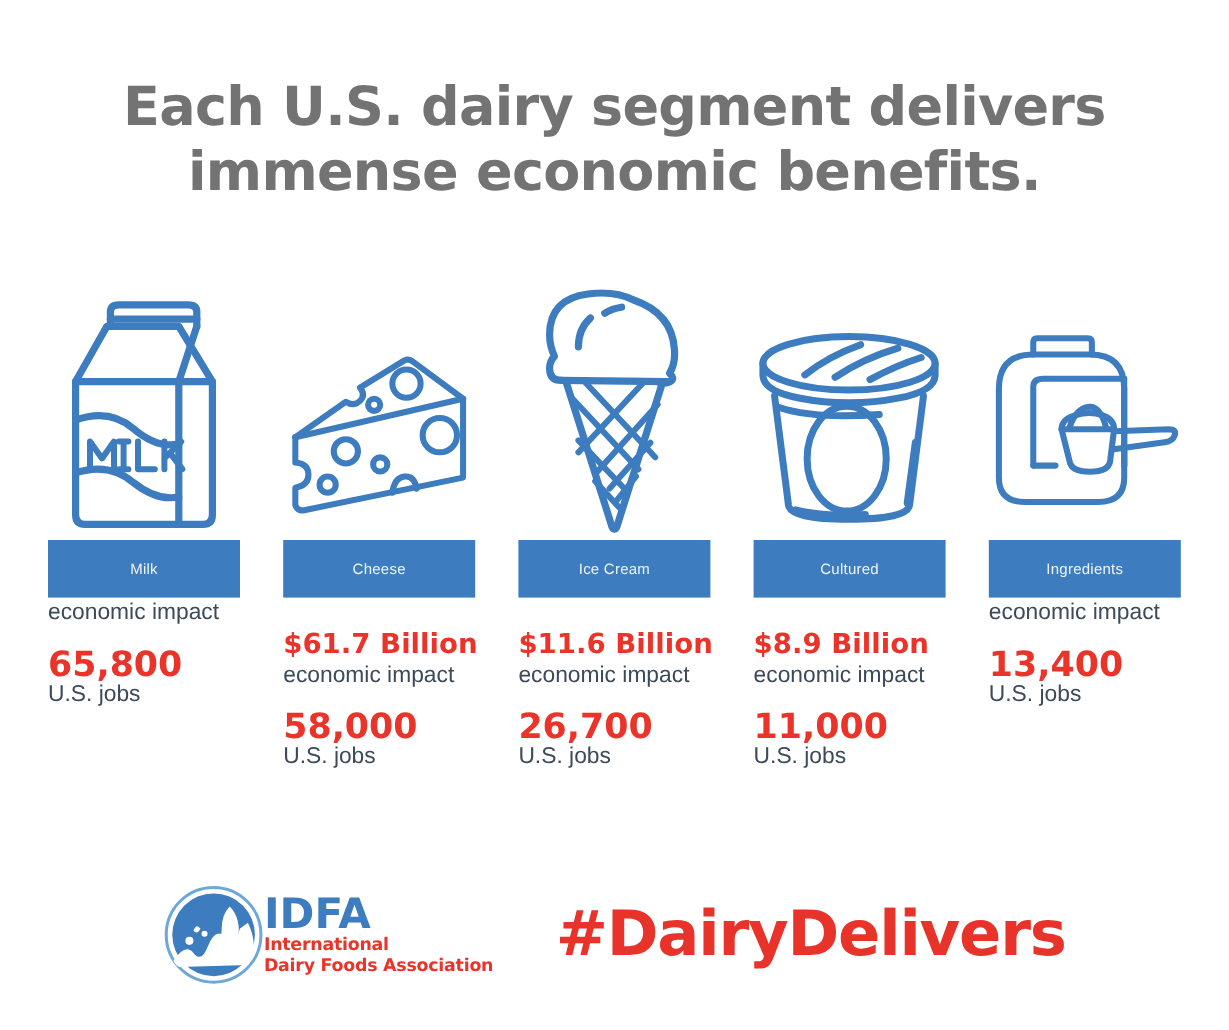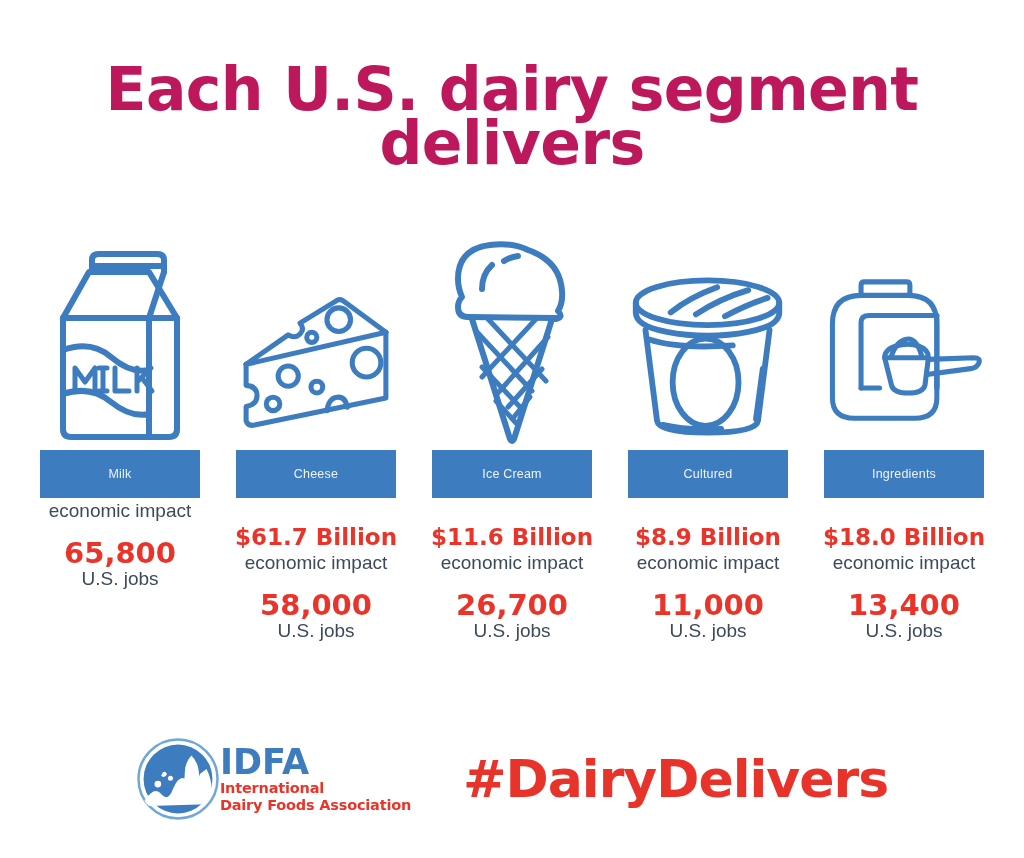--- a/index.html
+++ b/index.html
@@ -18,42 +18,41 @@
 
   
   #title-block {
     position: absolute;
     top: 62px;
     left: 0;
     width: 1024px;
     text-align: center;
   }
   .title-line {
-    color: #be185d;
-    font-family: "DejaVu Sans", sans-serif;
-    font-weight: bold;
-    font-size: 60px;
+    color: #737373;
+    font-family: "DejaVu Sans", sans-serif;
+    font-weight: bold;
+    font-size: 45px;
     line-height: 54px;
     letter-spacing: -0.6px;
   }
 
   
   #columns {
     position: absolute;
     top: 232px;
     left: 40px;
     width: 944px;
     display: flex;
     justify-content: space-between;
   }
   .segment-col {
     width: 160px;
     display: flex;
     flex-direction: column;
-    align-items: center;
   }
   .icon-wrap {
     height: 218px;
     width: 160px;
     display: flex;
     align-items: flex-end;
     justify-content: center;
     padding-bottom: 4px;
     box-sizing: border-box;
   }
@@ -145,20 +144,21 @@
     font-size: 52px;
     letter-spacing: -1px;
     margin-left: 22px;
   }
 </style>
 </head>
 <body>
 
 <div id="title-block">
   <div class="title-line">Each U.S. dairy segment delivers</div>
+  <div class="title-line">immense economic benefits.</div>
 </div>
 
 <div id="columns">
 
   <div class="segment-col">
     <div class="icon-wrap">
       <svg width="150" height="200" viewBox="0 0 150 200" fill="none" stroke="#3d7cbf" stroke-width="6" stroke-linecap="round" stroke-linejoin="round">
 
         <path d="M18 72 L18 183 Q18 191 26 191 L124 191 Q132 191 132 183 L132 72 Z"></path>
 
@@ -305,21 +305,20 @@
         <path d="M72 92 L124 92"></path>
 
         <path d="M80 90 Q86 72 98 70 Q110 68 116 90"></path>
 
         <path d="M124 94 L178 92 Q186 92 184 98 Q182 104 174 105 L122 112"></path>
       </svg>
     </div>
     <div class="segment-bar">
       <span>Ingredients</span>
     </div>
-    <div class="impact-amount">$18.0 Billion</div>
     <div class="impact-caption">economic impact</div>
     <div class="jobs-amount">13,400</div>
     <div class="jobs-caption">U.S. jobs</div>
   </div>
 
 </div>
 
 <div id="footer">
 
   <div id="logo-block">

